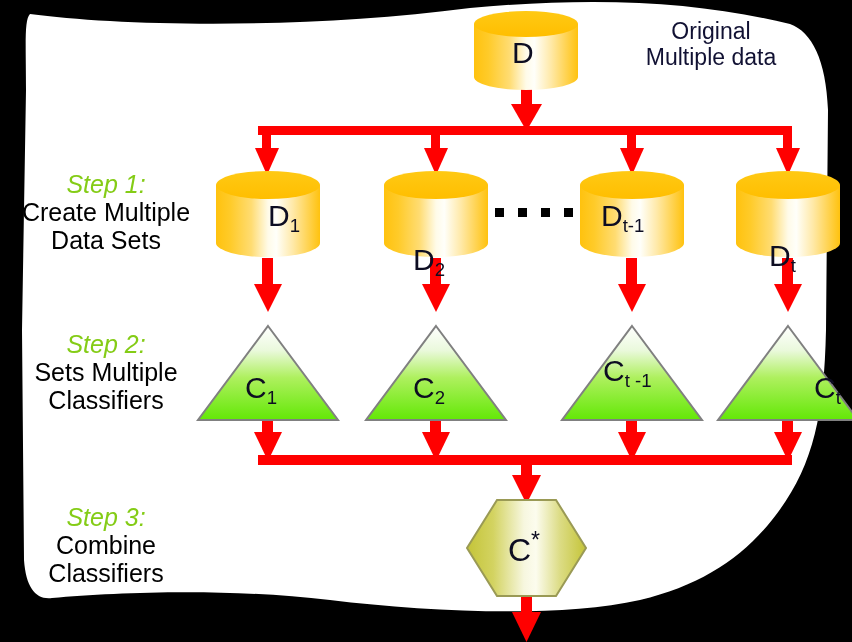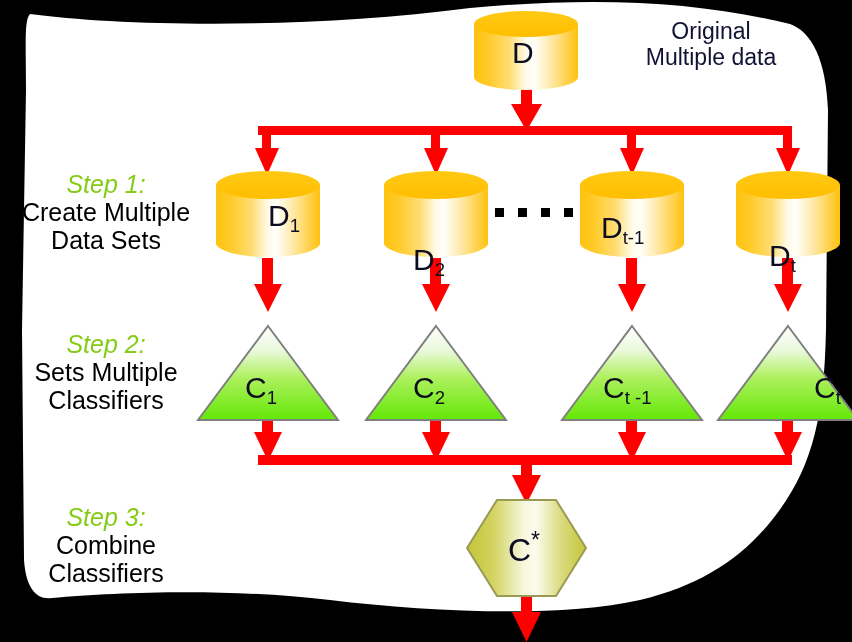--- a/index.html
+++ b/index.html
@@ -274,41 +274,41 @@
     <span class="step-body">Combine</span>
     <span class="step-body">Classifiers</span>
   </div>
 
   <div class="shape-label" style="left:245px; top:199px;margin-left:23px;">
     <span>D</span><sub>1</sub>
   </div>
   <div class="shape-label" style="left:413px; top:199px;margin-top:44px;">
     <span>D</span><sub>2</sub>
   </div>
-  <div class="shape-label" style="left:601px; top:199px;margin-top:12px;">
+  <div class="shape-label" style="left:601px; top:199px;">
     <span>D</span><sub>t-1</sub>
   </div>
   <div class="shape-label" style="left:769px; top:199px;margin-top:40px;">
     <span>D</span><sub>t</sub>
   </div>
 
   <div class="dots" style="left:495px; top:208px;">
     <i></i>
     <i></i>
     <i></i>
     <i></i>
   </div>
 
   <div class="shape-label" style="left:245px; top:371px;">
     <span>C</span><sub>1</sub>
   </div>
   <div class="shape-label" style="left:413px; top:371px;">
     <span>C</span><sub>2</sub>
   </div>
-  <div class="shape-label" style="left:603px; top:371px;">
+  <div class="shape-label" style="left:603px; top:354px;">
     <span>C</span><sub>t -1</sub>
   </div>
   <div class="shape-label" style="left:814px; top:371px;">
     <span>C</span><sub>t</sub>
   </div>
 
   <div class="shape-label" style="left:508px; top:532px; font-size:32px;">
     <span>C</span><sup>*</sup>
   </div>
 

